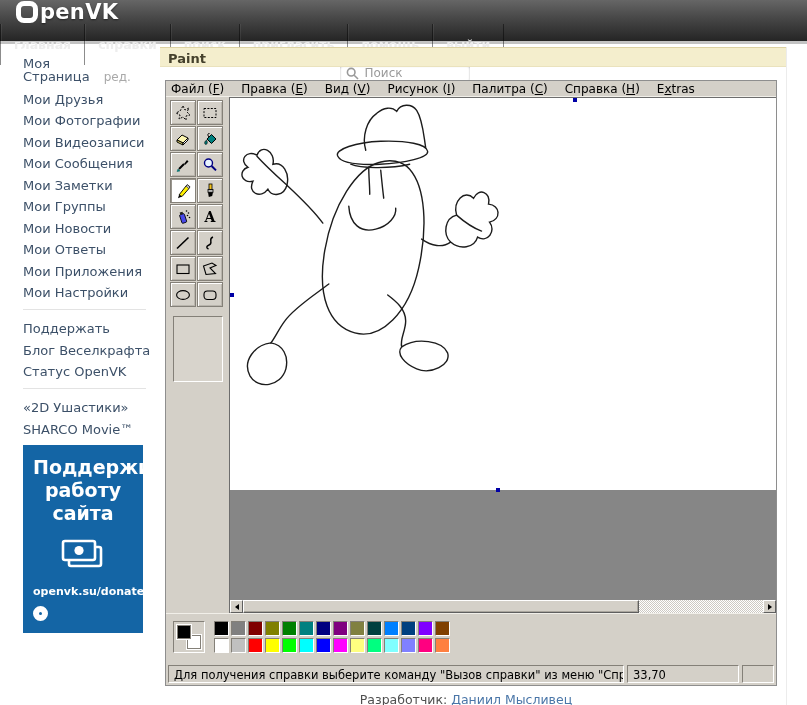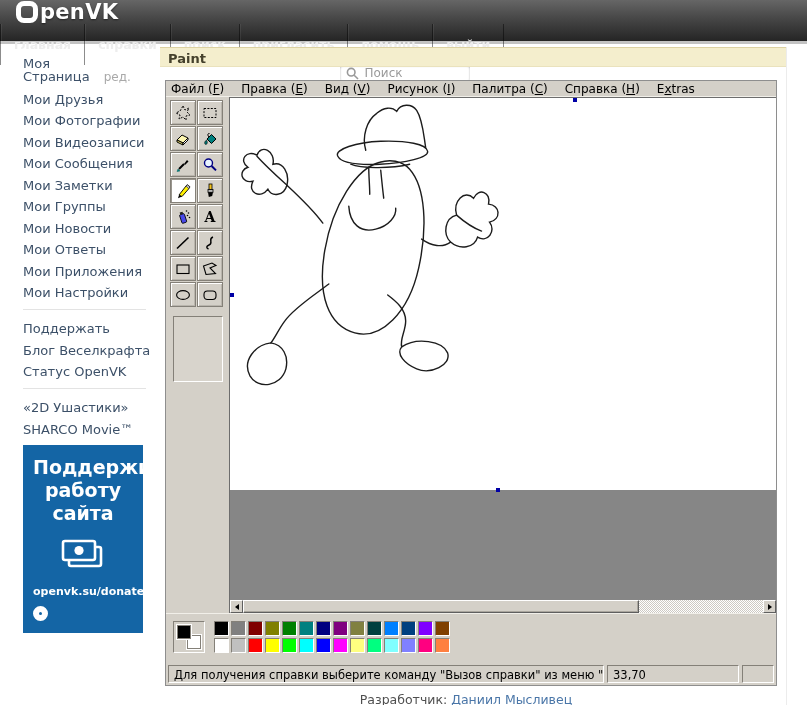--- a/index.html
+++ b/index.html
@@ -79,21 +79,21 @@
   .color-indicator { position:relative; width:32px; height:32px; border:1px solid; border-color:#848078 #fff #fff #848078; flex:none; }
   .bg-swatch { position:absolute; left:13px; top:13px; width:14px; height:14px; background:#fff; border:1px solid #848078; box-shadow:0 0 0 1px #fff; }
   .fg-swatch { position:absolute; left:3px; top:3px; width:14px; height:14px; background:#000; border:1px solid #848078; box-shadow:0 0 0 1px #fff; }
   .pal-grid { display:grid; grid-template-columns:repeat(14,16px); grid-auto-rows:16px; gap:1px; margin-left:9px; }
   .swatch { width:15px; height:15px; border:1px solid; border-color:#848078 #fff #fff #848078; cursor:pointer; }
 
   .status-bar { height:20px; margin-top:2px; display:flex; gap:3px; padding:0 2px 2px 2px; }
   .cell { border:1px solid; border-color:#848078 #fff #fff #848078; background:#d4d0c8;
     font-size:11.5px; color:#000; padding:1.5px 5px 0 5px; white-space:nowrap; overflow:hidden; }
   .cell.msg { flex:1; }
-  .cell.coords { width:132px; flex:none; }
+  .cell.coords { width:112px; flex:none; }
   .cell.extra { width:32px; flex:none; }
 
   .footer { margin-top:6px; width:612px; text-align:center; font-size:12.5px; color:#4f4f4f; }
   .footer a { color:#4a76a8; text-decoration:none; cursor:pointer; }
 </style>
 </head>
 <body>
 
 <div id="page">
 

